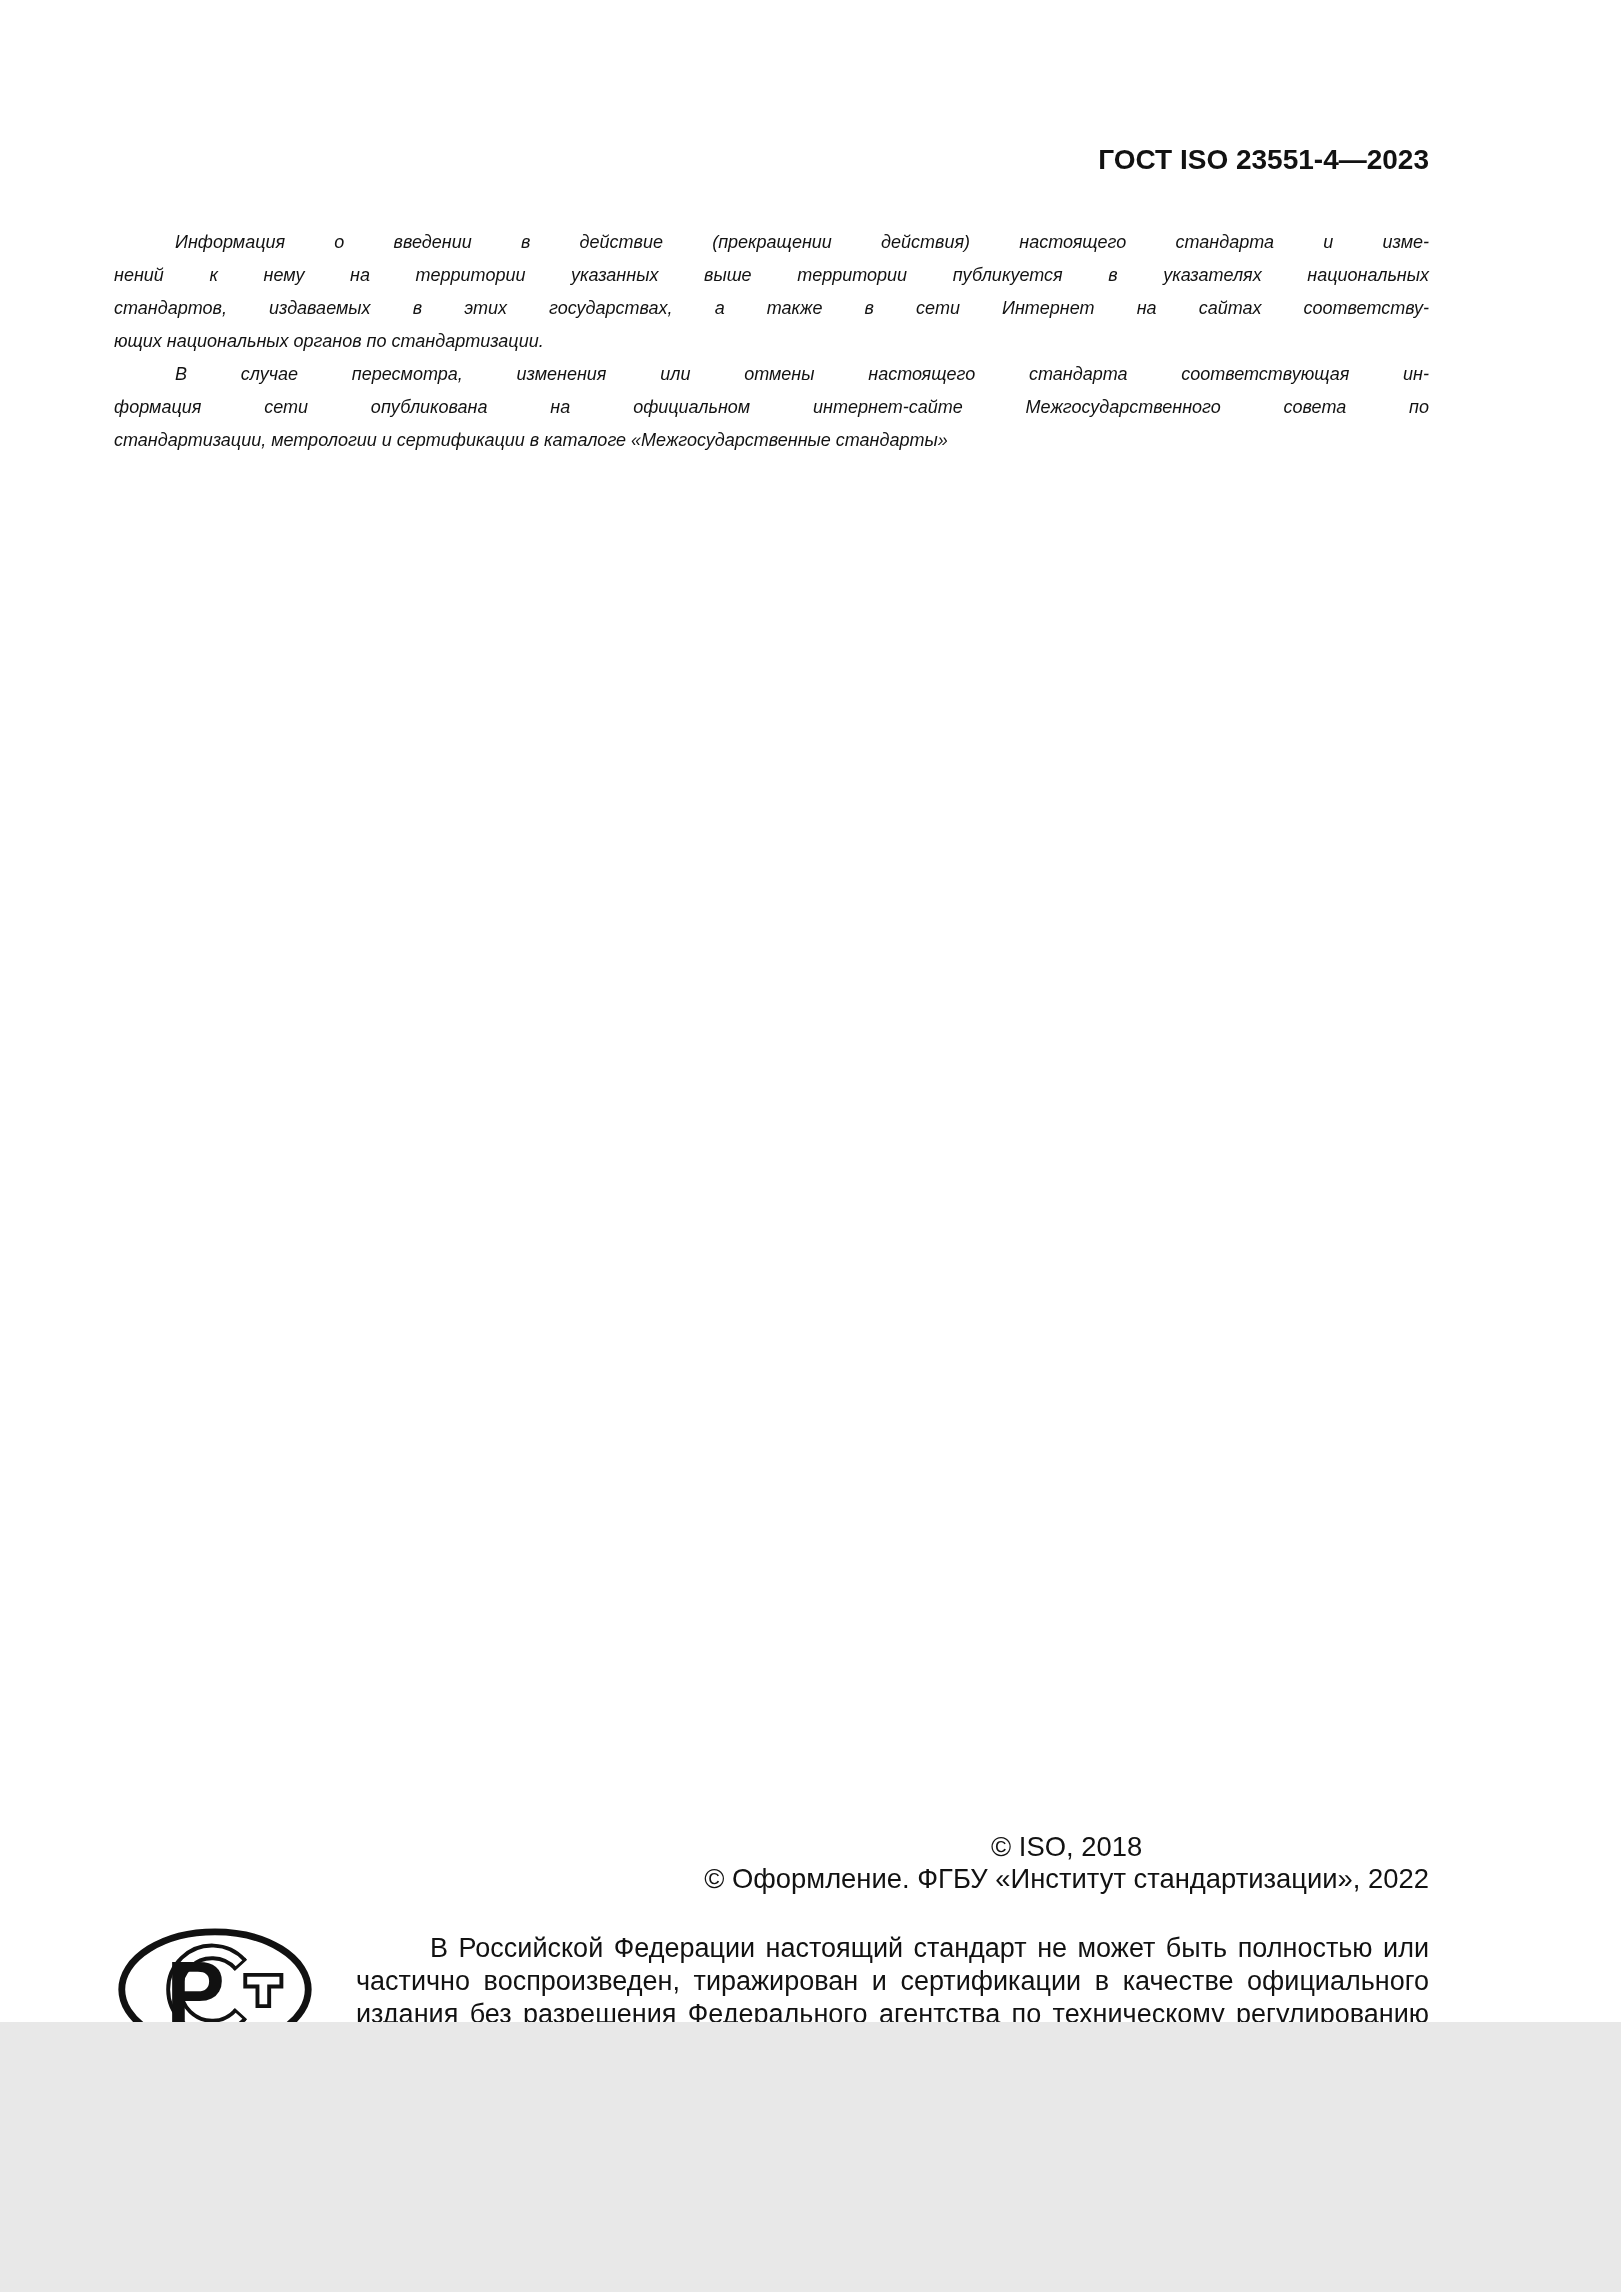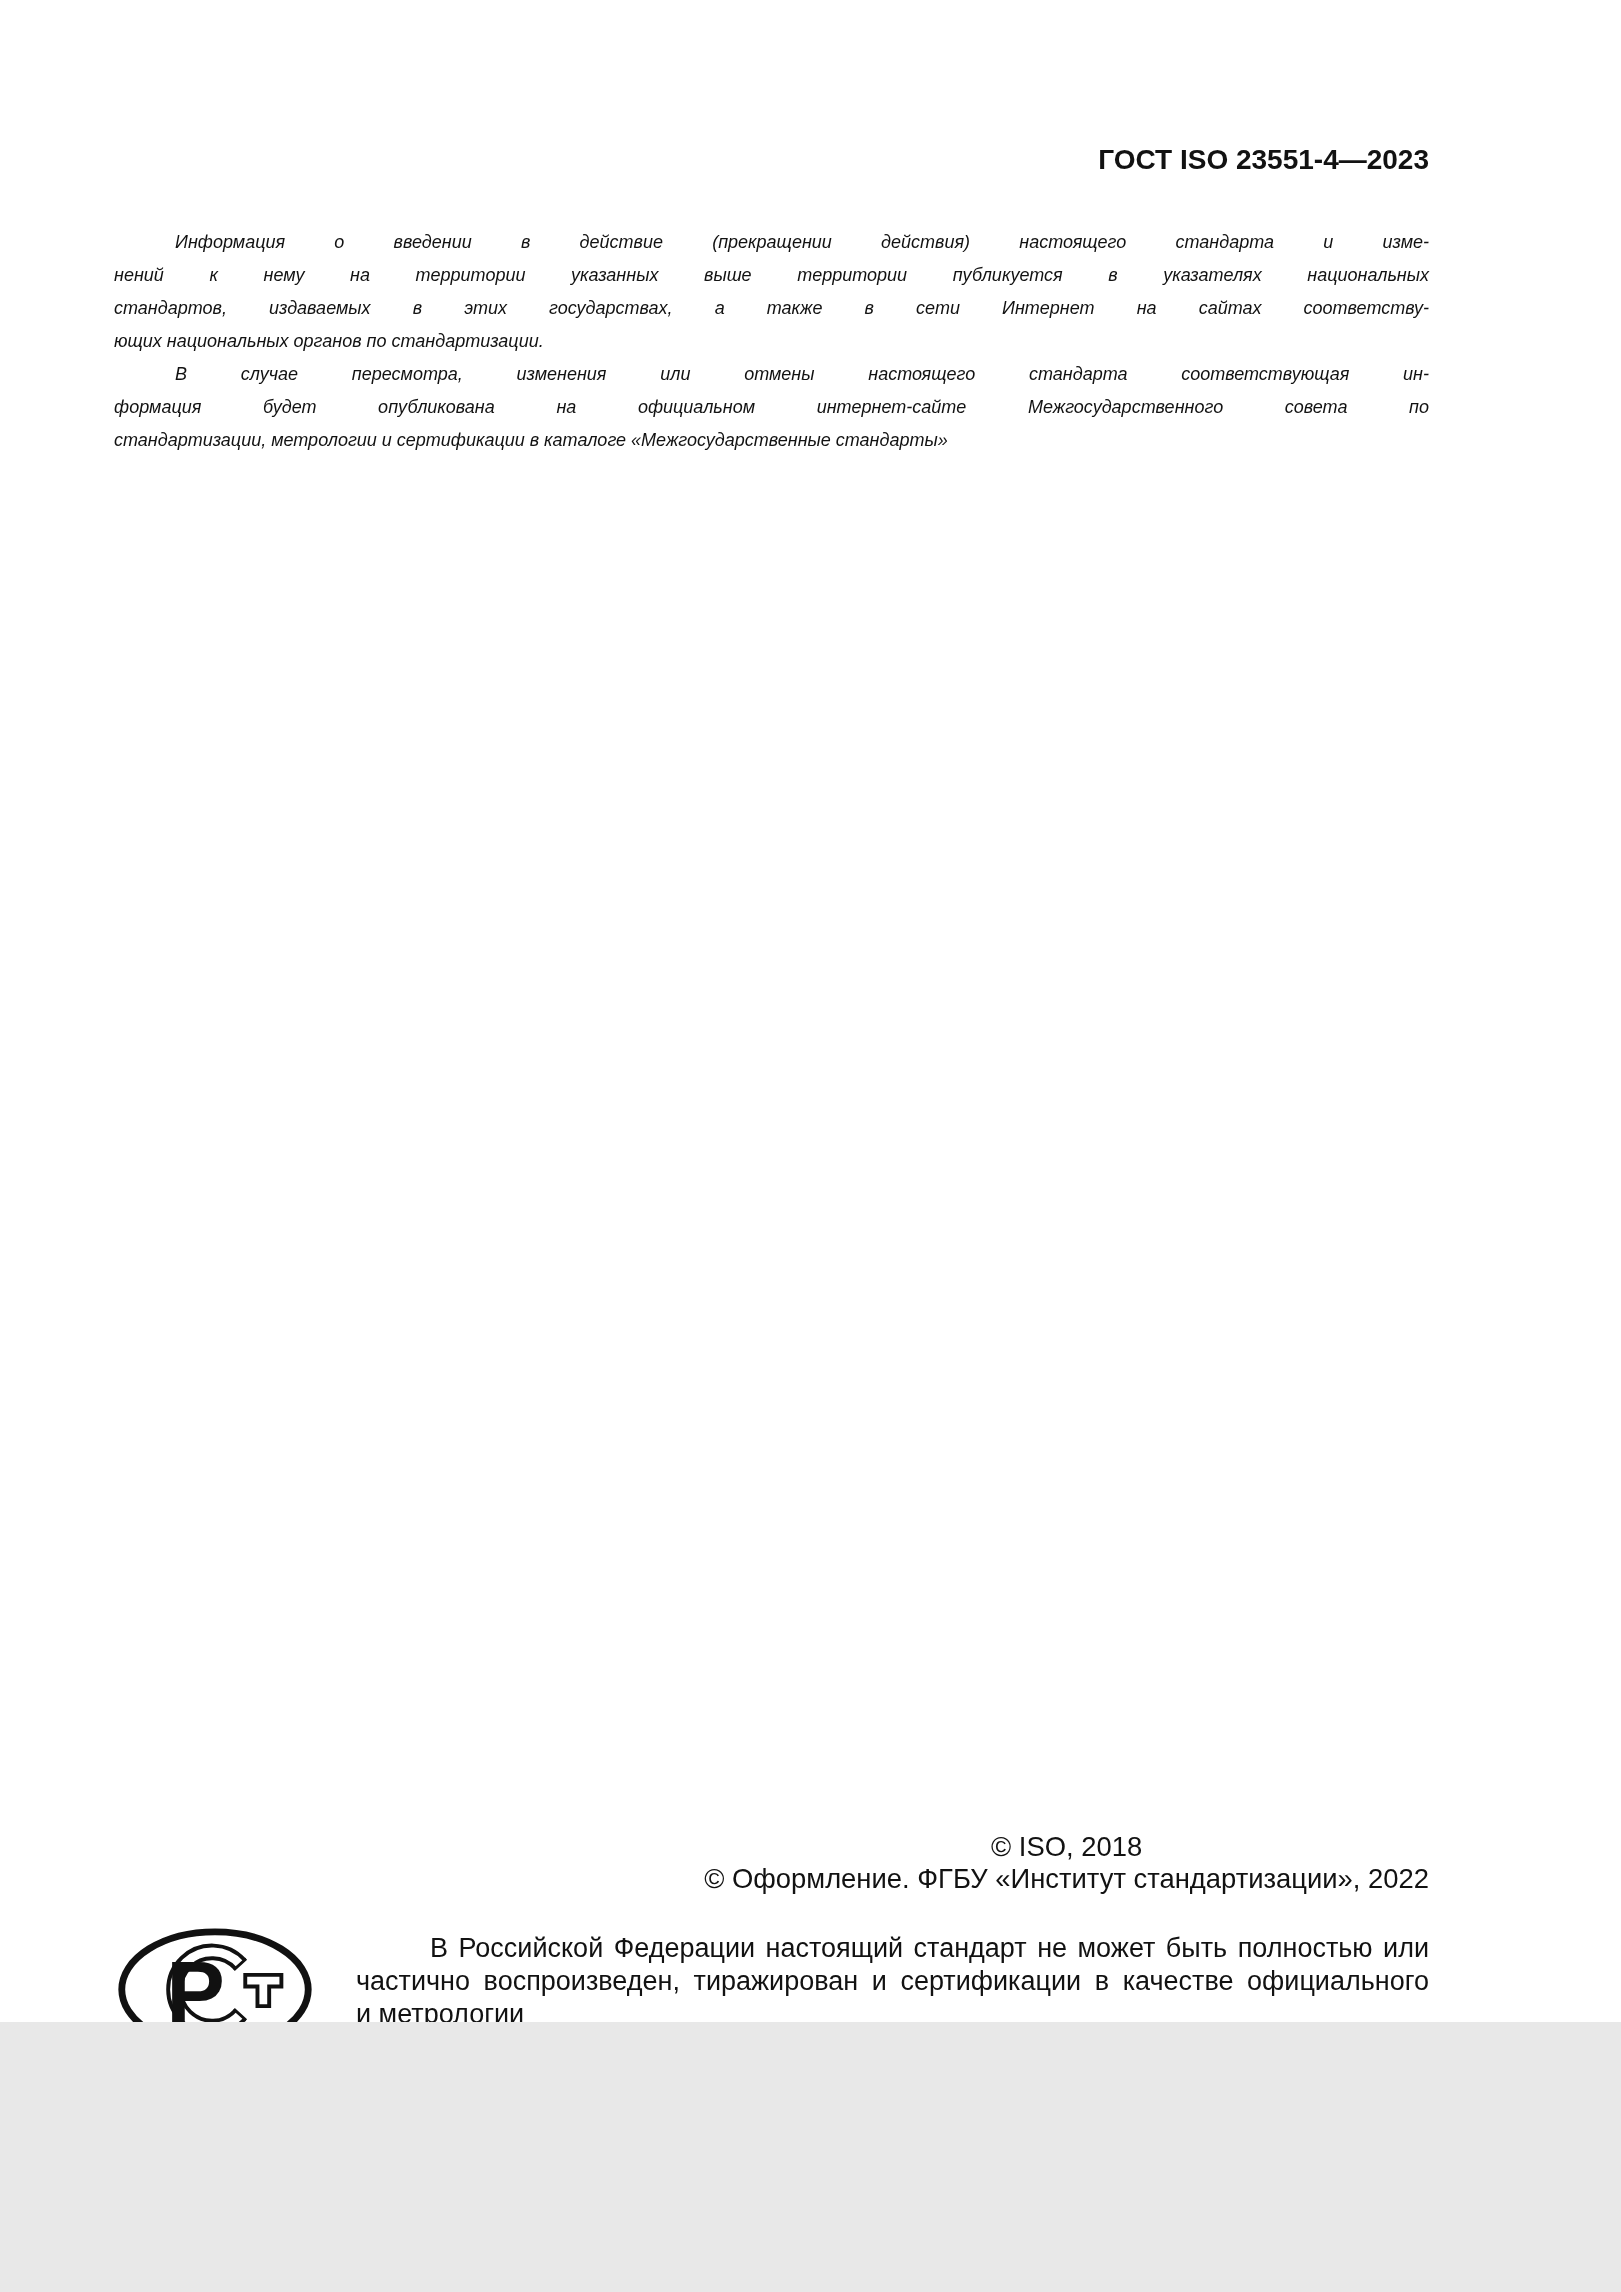--- a/index.html
+++ b/index.html
@@ -92,21 +92,21 @@
 <div class="page">
 
   <div class="doc-header">ГОСТ ISO 23551-4—2023</div>
 
   <div class="preamble">
     <div class="jline line-first">Информация о введении в действие (прекращении действия) настоящего стандарта и изме-</div>
     <div class="jline">нений к нему на территории указанных выше территории публикуется в указателях национальных</div>
     <div class="jline">стандартов, издаваемых в этих государствах, а также в сети Интернет на сайтах соответству-</div>
     <div class="jline line-last">ющих национальных органов по стандартизации.</div>
     <div class="jline line-first">В случае пересмотра, изменения или отмены настоящего стандарта соответствующая ин-</div>
-    <div class="jline">формация будет опубликована на официальном интернет-сайте Межгосударственного совета по</div>
+    <div class="jline">формация сети опубликована на официальном интернет-сайте Межгосударственного совета по</div>
     <div class="jline line-last">стандартизации, метрологии и сертификации в каталоге «Межгосударственные стандарты»</div>
   </div>
 
   <div class="copyright">
     <div>© ISO, 2018</div>
     <div>© Оформление. ФГБУ «Институт стандартизации», 2022</div>
   </div>
 
   <div class="logo-wrap">
     <svg viewBox="0 0 200 126" width="196" height="123">
@@ -119,19 +119,20 @@
 
       <text x="50" y="96" font-family="Liberation Sans, sans-serif" font-size="90" font-weight="bold" fill="#111111">Р</text>
 
       <path d="M131 48 L168 48 L168 60 L155.5 60 L155.5 80 L143.5 80 L143.5 60 L131 60 Z" fill="#ffffff" stroke="#111111" stroke-width="4" stroke-linejoin="miter"></path>
     </svg>
   </div>
 
   <div class="restriction">
     <div class="jline line-first">В Российской Федерации настоящий стандарт не может быть полностью или</div>
     <div class="jline">частично воспроизведен, тиражирован и сертификации в качестве официального</div>
+    <div class="jline">издания без разрешения Федерального агентства по техническому регулированию</div>
     <div class="jline line-last">и метрологии</div>
   </div>
 
   <div class="page-number">III</div>
 
 </div>
 
 
 </body></html>

